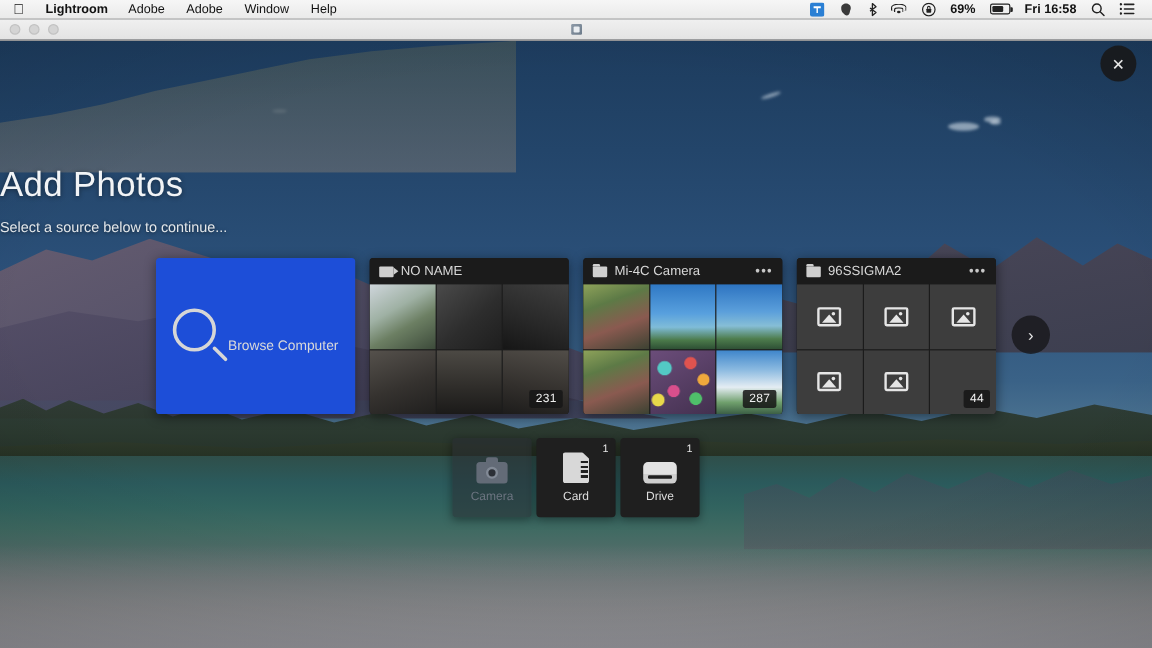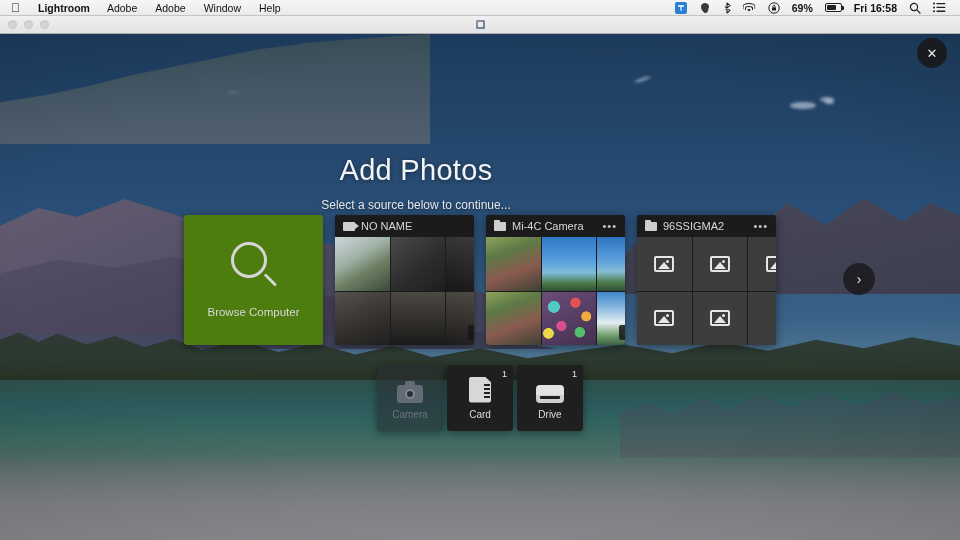--- a/index.html
+++ b/index.html
@@ -147,38 +147,38 @@
 
   
   #close-btn{
     position:absolute; right:13px; top:4px; width:30px; height:30px;
     border-radius:50%; background:rgba(24,24,26,.9);
     display:flex; align-items:center; justify-content:center;
     color:#e8e8e8; font-size:13px; cursor:pointer; z-index:20;
   }
 
   
-  #headings{ position:absolute; left:0; top:120px; width:832px; text-align:center; }
+  #headings{ position:absolute; left:0; top:104px; width:832px; }
   #page-title{ font-size:29px; font-weight:300; color:#f2f4f6; letter-spacing:.3px;
     text-shadow:0 1px 4px rgba(0,0,0,.45); }
   #page-sub{ margin-top:11px; font-size:12px; color:#e3e7ea; font-weight:300;
     text-shadow:0 1px 3px rgba(0,0,0,.5); }
 
   
   #cards{ position:absolute; left:0; top:181px; width:960px; height:130px;
     display:flex; justify-content:center; align-items:flex-start; gap:12px; }
 
   .card{
-    width:139px; height:130px; border-radius:3px;
+    width:166px; height:130px; border-radius:3px;
     background:#1b1b1b; box-shadow:0 2px 10px rgba(0,0,0,.45);
     overflow:hidden; cursor:pointer; position:relative;
   }
   .card.browse{
-    display:flex; flex-direction:column; align-items:center; justify-content:center;
-    background:#4d7c0f; gap:0;
+    display:flex; flex-direction:row; align-items:center; justify-content:center;
+    background:#1d4ed8; gap:0;
   }
   .browse-label{ font-size:11.5px; color:#d9d9d9; margin-top:18px; }
 
   .card-head{
     height:22px; display:flex; align-items:center; gap:6px;
     padding:0 8px; color:#d8d8d8; font-size:11px;
     background:#1b1b1b;
   }
   .card-head .dots{ margin-left:auto; letter-spacing:1px; color:#c8c8c8; font-size:11px; line-height:8px; }
   .card-head .nm{ white-space:nowrap; overflow:hidden; text-overflow:ellipsis; }

